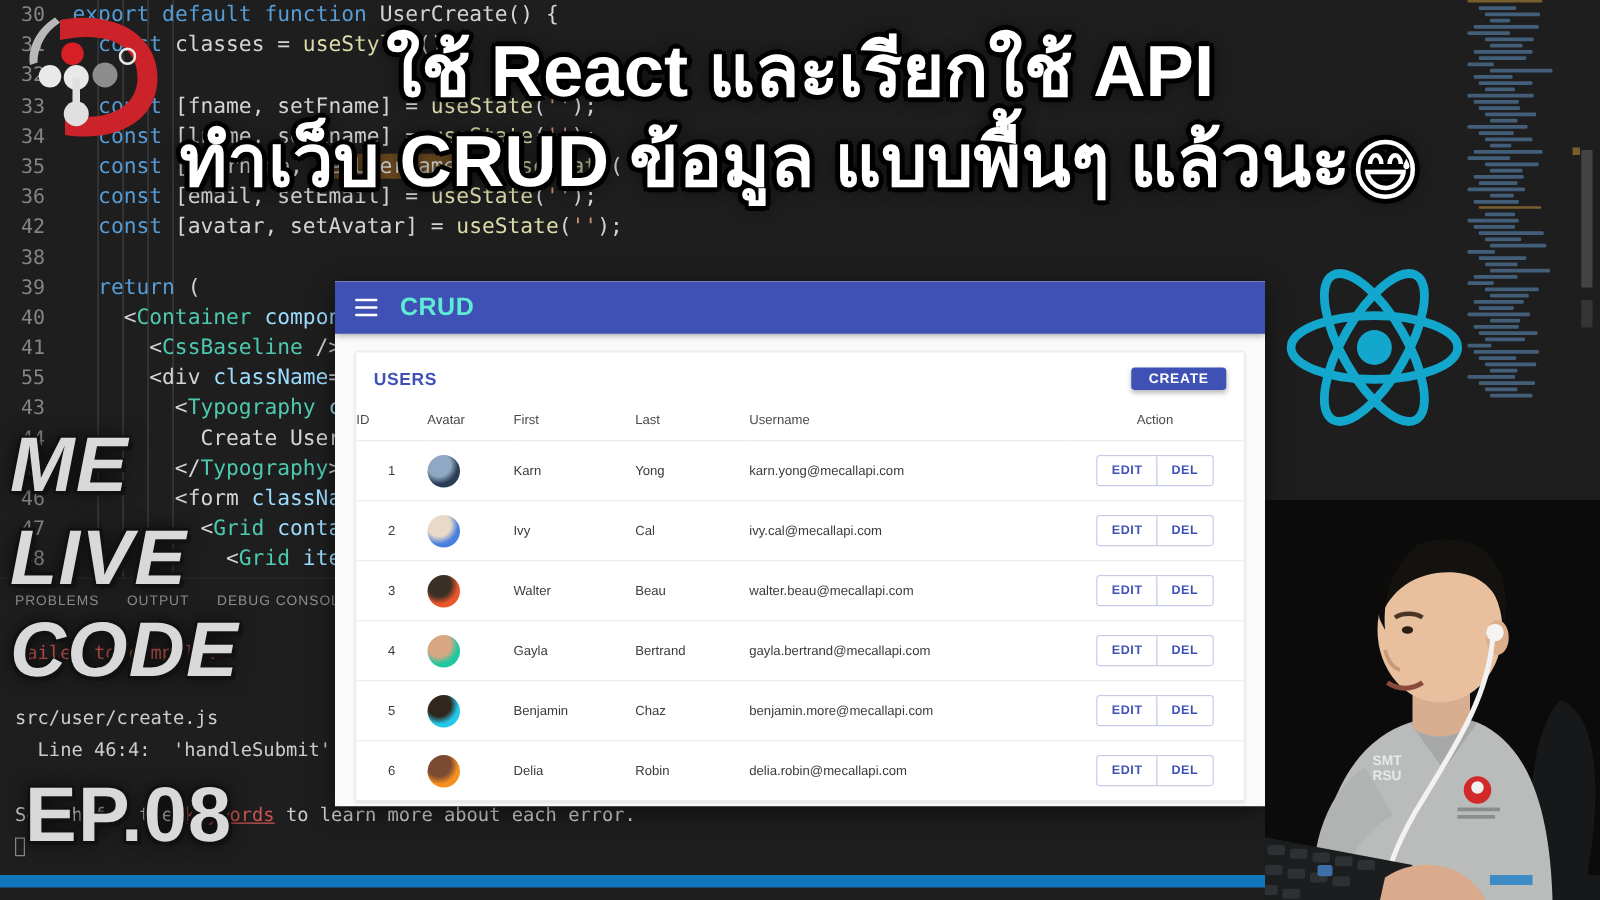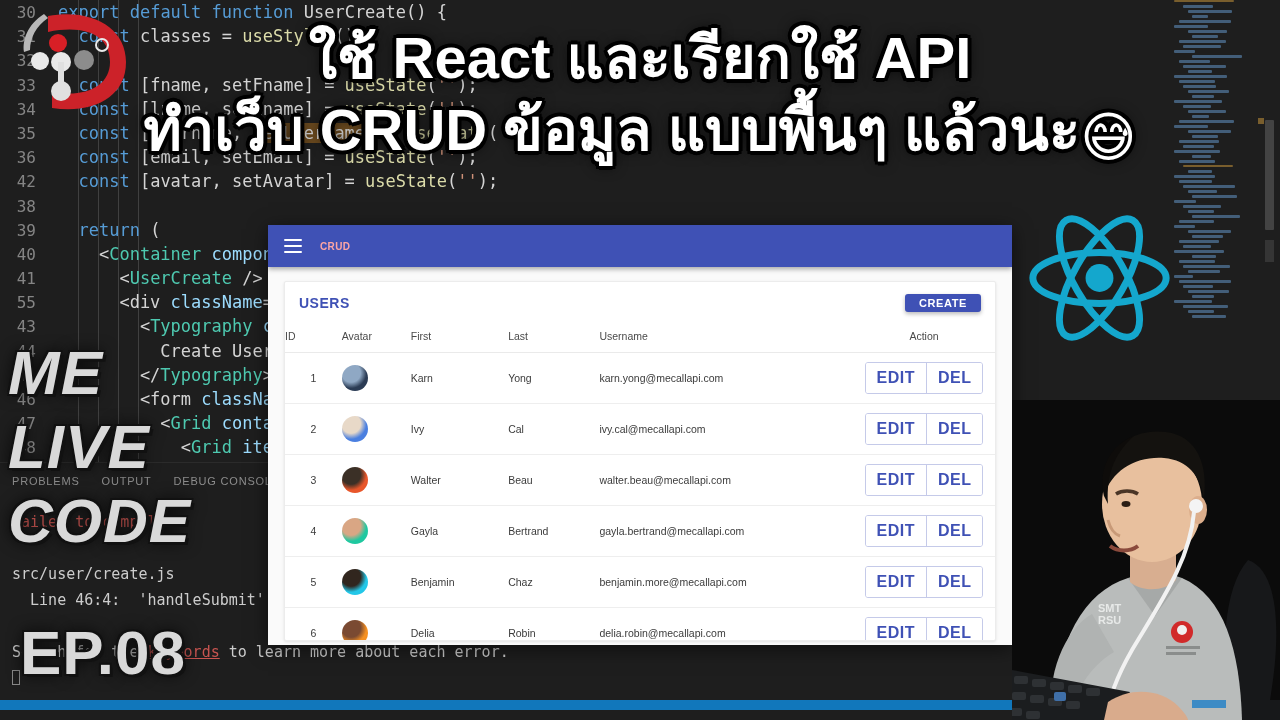--- a/index.html
+++ b/index.html
@@ -148,21 +148,21 @@
     padding-left: 16px;
     box-shadow: 0 2px 5px rgba(0,0,0,.35);
   }
   .menu-icon {
     width: 18px; height: 14px;
     display: flex; flex-direction: column; justify-content: space-between;
     margin-right: 18px;
   }
   .menu-icon i { display: block; height: 2px; background: #fff; border-radius: 1px; }
   .appbar-title {
-    color: #fca5a5; font-size: 10px; font-weight: bold; letter-spacing: .4px;
+    color: #5eead4; font-size: 20px; font-weight: bold; letter-spacing: .4px;
   }
   .card {
     margin: 14px 16px 0 16px;
     background: #fff;
     border: 1px solid #ececec;
     border-radius: 2px;
     box-shadow: 0 1px 3px rgba(0,0,0,.10);
     height: 360px;
     overflow: hidden;
   }
@@ -209,21 +209,21 @@
   .btn-group {
     display: inline-flex;
     border: 1px solid #c5cae9;
     border-radius: 3px;
     overflow: hidden;
   }
   .btn-group button {
     background: #fff;
     border: none;
     color: #3f51b5;
-    font-size: 16px; font-weight: bold; letter-spacing: .5px;
+    font-size: 10px; font-weight: bold; letter-spacing: .5px;
     padding: 6px 11px;
     cursor: pointer;
   }
   .btn-group button + button { border-left: 1px solid #c5cae9; }
 
   
   .react-logo { position: absolute; left: 1022px; top: 208px; width: 155px; height: 140px; }
 
   
   .webcam {
@@ -300,21 +300,21 @@
           <div class="code-line"><span class="ln">31</span>  <span class="kw">const</span> classes = <span class="fn">useStyles</span>();</div>
           <div class="code-line"><span class="ln">32</span></div>
           <div class="code-line"><span class="ln">33</span>  <span class="kw">const</span> [fname, setFname] = <span class="fn">useState</span>(<span class="str">''</span>);</div>
           <div class="code-line"><span class="ln">34</span>  <span class="kw">const</span> [lname, setLname] = <span class="fn">useState</span>(<span class="str">''</span>);</div>
           <div class="code-line"><span class="ln">35</span>  <span class="kw">const</span> [username, <span class="hl">setUsername</span>] = <span class="fn">useState</span>(<span class="str">''</span>);</div>
           <div class="code-line"><span class="ln">36</span>  <span class="kw">const</span> [email, setEmail] = <span class="fn">useState</span>(<span class="str">''</span>);</div>
           <div class="code-line"><span class="ln">42</span>  <span class="kw">const</span> [avatar, setAvatar] = <span class="fn">useState</span>(<span class="str">''</span>);</div>
           <div class="code-line"><span class="ln">38</span></div>
           <div class="code-line"><span class="ln">39</span>  <span class="kw">return</span> (</div>
           <div class="code-line"><span class="ln">40</span>    &lt;<span class="tag">Container</span> <span class="var">component</span>="<span class="var">main</span>"&gt;</div>
-          <div class="code-line"><span class="ln">41</span>      &lt;<span class="tag">UserCreate</span> /&gt;</div>
+          <div class="code-line"><span class="ln">41</span>      &lt;<span class="tag">CssBaseline</span> /&gt;</div>
           <div class="code-line"><span class="ln">55</span>      &lt;div <span class="var">className</span>={classes.paper}&gt;</div>
           <div class="code-line"><span class="ln">43</span>        &lt;<span class="tag">Typography</span> <span class="var">component</span>="<span class="var">h1</span>"&gt;</div>
           <div class="code-line"><span class="ln">44</span>          Create User</div>
           <div class="code-line"><span class="ln">45</span>        &lt;/<span class="tag">Typography</span>&gt;</div>
           <div class="code-line"><span class="ln">46</span>        &lt;form <span class="var">className</span>={classes.form}&gt;</div>
           <div class="code-line"><span class="ln">47</span>          &lt;<span class="tag">Grid</span> <span class="var">container</span> <span class="var">spacing</span>={2}&gt;</div>
           <div class="code-line"><span class="ln">48</span>            &lt;<span class="tag">Grid</span> <span class="var">item</span> <span class="var">xs</span>={12}&gt;</div>
         </div>
     </div>
 

